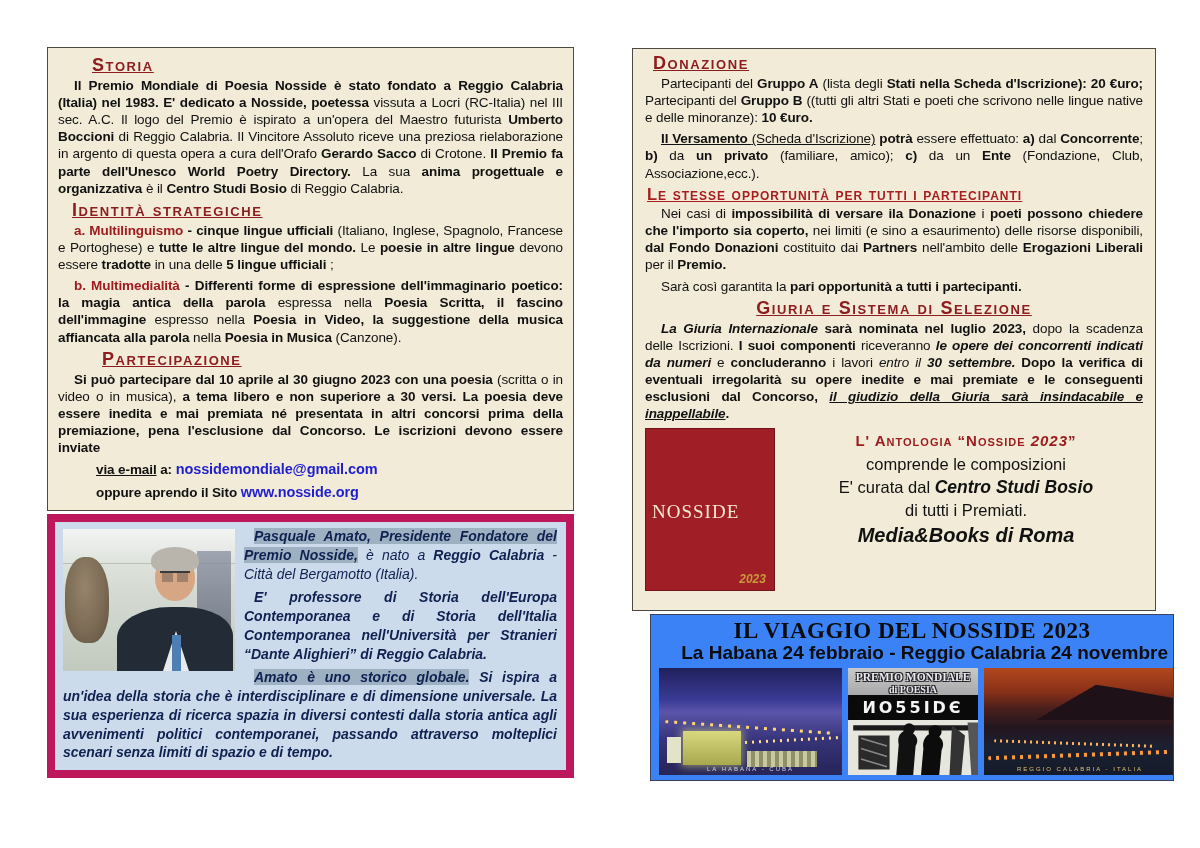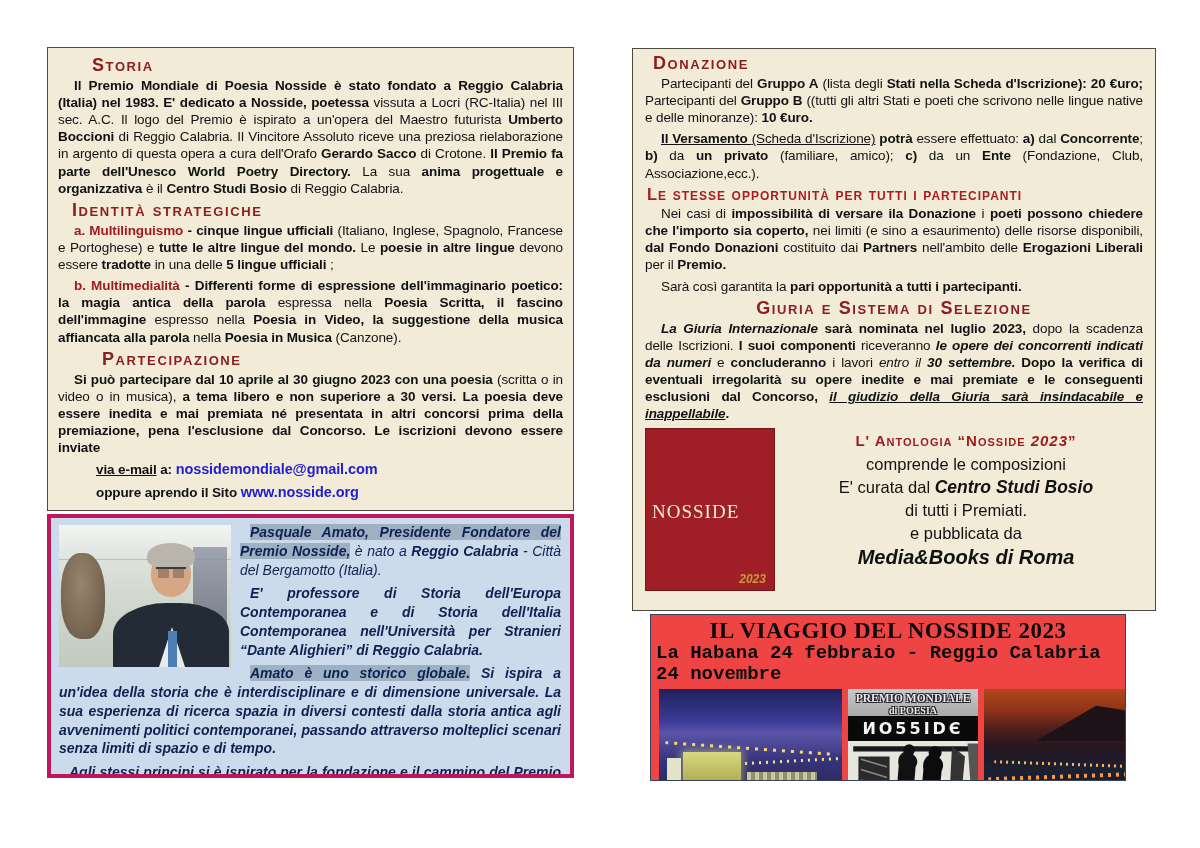--- a/index.html
+++ b/index.html
@@ -1,36 +1,36 @@
 <!DOCTYPE html>
 <html><head>
 <meta charset="utf-8">
 <style>
   html,body{margin:0;padding:0;background:#fff;}
   .page{position:relative;width:1200px;height:848px;background:#ffffff;
         font-family:"Liberation Sans",sans-serif;color:#111;overflow:hidden;}
   .panel{position:absolute;box-sizing:border-box;overflow:hidden;}
   #left-top{left:47px;top:47px;width:527px;height:464px;background:#f2ebd7;border:1px solid #4d4a42;padding:5px 10px 0 10px;}
-  #bio-box{left:47px;top:514px;width:527px;height:264px;background:#ccdbeb;border:4px solid #be185d;padding:5px 9px 0 8px;}
+  #bio-box{left:47px;top:514px;width:527px;height:264px;background:#ccdbeb;border:8px solid #be185d;padding:5px 9px 0 8px;}
   #right-top{left:632px;top:48px;width:524px;height:563px;background:#f2ebd7;border:1px solid #4d4a42;padding:5px 12px 0 12px;}
-  #viaggio-box{left:650px;top:614px;width:476px;height:167px;background:#ef4444;border:1px solid #39425a;padding:2px 5px;}
+  #viaggio-box{left:650px;top:614px;width:524px;height:167px;background:#3b82f6;border:1px solid #39425a;padding:2px 5px;}
 
   p.body{margin:0 0 4px 0;font-size:13.5px;line-height:1.27;text-align:justify;text-indent:16px;letter-spacing:-0.1px;}
   .b{font-weight:bold;}
   .it{font-style:italic;}
   .bi{font-weight:bold;font-style:italic;}
   .biu{font-weight:bold;font-style:italic;text-decoration:underline;}
   .bu{font-weight:bold;text-decoration:underline;}
   .ru{text-decoration:underline;}
   .rb{color:#9e1c20;font-weight:bold;}
   .rbu{color:#9e1c20;font-weight:bold;text-decoration:underline;}
   .lk{color:#1f1fd0;font-weight:bold;font-size:14.5px;}
 
   h3.sec{margin:3px 0 2px 0;font-size:18px;font-weight:bold;color:#8e1d20;
-         font-variant:small-caps;letter-spacing:1.6px;line-height:1.05;}
+         font-variant:small-caps;letter-spacing:1.6px;line-height:1.05;text-decoration:underline;}
   #h-storia{padding-left:34px;}
   #h-identita{padding-left:14px;}
   #h-partecipazione{padding-left:44px;}
   #h-donazione{padding-left:8px;margin-top:0;}
   #h-opportunita{padding-left:2px;font-size:16.5px;color:#a91c20;letter-spacing:1px;}
   #h-giuria{text-align:center;}
 
   .contact{margin:7px 0 2px 0;padding-left:22px;font-size:14px;text-indent:0;text-align:left;}
 
   
@@ -63,21 +63,21 @@
   .book .tl1{width:86%;}
   .book .tl2{width:74%;height:2px;background:rgba(245,230,200,.55);}
   .book .pub{width:34px;height:5px;background:rgba(255,255,255,.8);margin-top:12px;border-radius:1px;}
   .ant-text{flex:1;text-align:center;}
   .ant-h{font-variant:small-caps;font-weight:bold;color:#9e1c20;font-size:15px;letter-spacing:1px;margin:4px 0 4px;}
   .ant-line{font-size:16.5px;line-height:1.35;text-align:center;}
   .ant-big{font-size:20px;font-weight:bold;font-style:italic;margin-top:2px;}
 
   
   .vg-title{font-family:"Liberation Serif",serif;font-weight:bold;font-size:23px;text-align:center;line-height:1.05;margin-top:2px;letter-spacing:0.5px;color:#0c0c0c;}
-  .vg-sub{font-family:Liberation Mono, monospace;font-weight:bold;font-size:19px;text-align:left;line-height:1.1;margin-bottom:4px;color:#0c0c0c;}
+  .vg-sub{font-family:Liberation Sans, sans-serif;font-weight:bold;font-size:19px;text-align:right;line-height:1.1;margin-bottom:4px;color:#0c0c0c;}
   .vg-row{display:flex;justify-content:space-between;gap:6px;height:107px;padding:0 3px;}
   .photo{position:relative;height:107px;overflow:hidden;flex:none;}
   .caption{position:absolute;bottom:3px;left:0;width:100%;text-align:center;font-size:6px;letter-spacing:2px;color:#cfd6e6;}
   #havana{width:183px;background:linear-gradient(180deg,#20205c 0%,#3b3b96 30%,#6a5fb5 46%,#39367e 62%,#262457 100%);}
   #havana .bay{position:absolute;left:0;top:44px;width:100%;height:30px;background:linear-gradient(180deg,#5a55a8,#343178);border-radius:0 0 50% 0;}
   #havana .lights{position:absolute;left:6px;top:58px;width:170px;height:3px;border-radius:2px;
       background:repeating-linear-gradient(90deg,#ffd76a 0 3px,transparent 3px 9px);filter:blur(.4px);transform:rotate(4deg);}
   #havana .lights2{position:absolute;left:30px;top:72px;width:150px;height:3px;border-radius:2px;
       background:repeating-linear-gradient(90deg,#ffe28a 0 2px,transparent 2px 7px);filter:blur(.4px);transform:rotate(-3deg);}
   #havana .bld{position:absolute;left:24px;bottom:10px;width:58px;height:34px;background:linear-gradient(180deg,#d8d87e,#a8a84e);box-shadow:0 0 8px 2px rgba(230,230,120,.5);}
@@ -170,21 +170,20 @@
         <div class="year">2023</div>
         <div class="tl tl1"></div>
         <div class="tl tl2"></div>
         <div class="pub"></div>
       </div>
       <div class="ant-text">
         <div class="ant-h"><span>L' Antologia  “Nosside </span><span class="it">2023</span><span>”</span></div>
         <div class="ant-line">comprende le composizioni</div>
         <div class="ant-line"><span>E' curata dal </span><span class="bi" style="font-size:17.5px">Centro Studi Bosio</span></div>
         <div class="ant-line">di tutti i  Premiati.</div>
-        <div class="ant-line">e pubblicata da</div>
         <div class="ant-big">Media&amp;Books di Roma</div>
       </div>
     </div>
   </div>
 
   <div class="panel" id="viaggio-box">
     <div class="vg-title">IL VIAGGIO DEL NOSSIDE 2023</div>
     <div class="vg-sub">La Habana 24 febbraio  - Reggio Calabria 24 novembre</div>
     <div class="vg-row">
       <div class="photo" id="havana">

